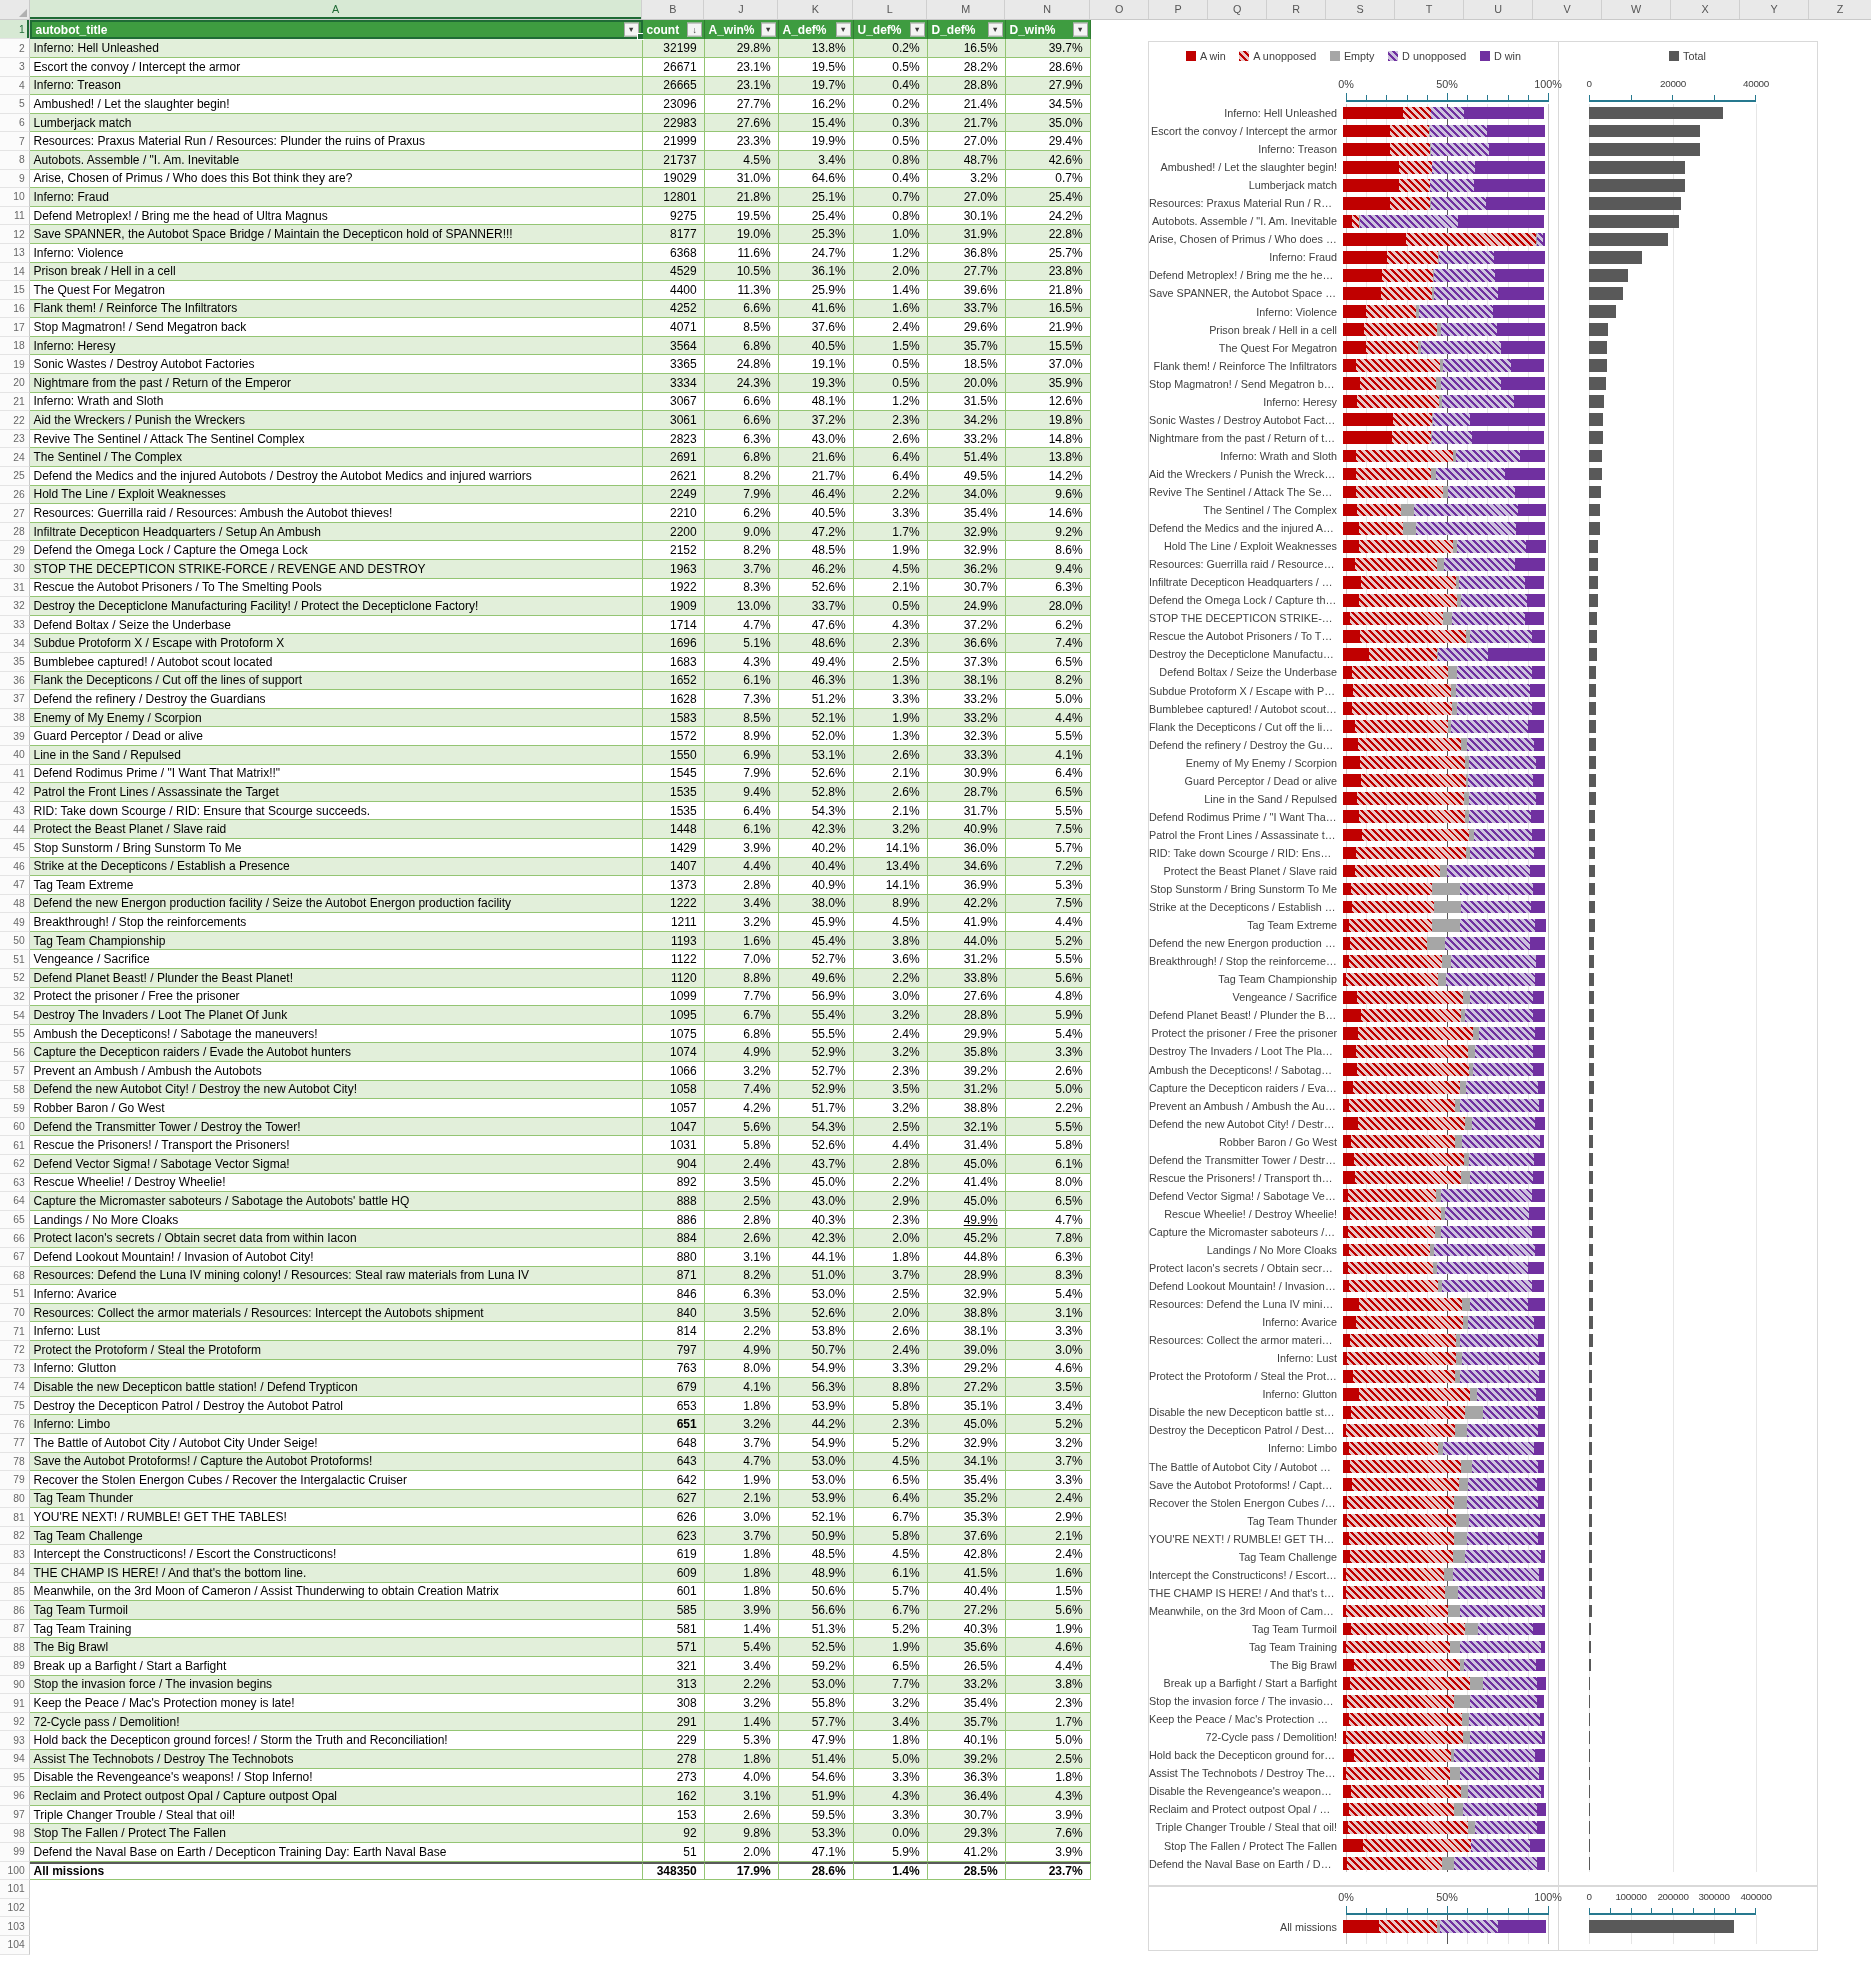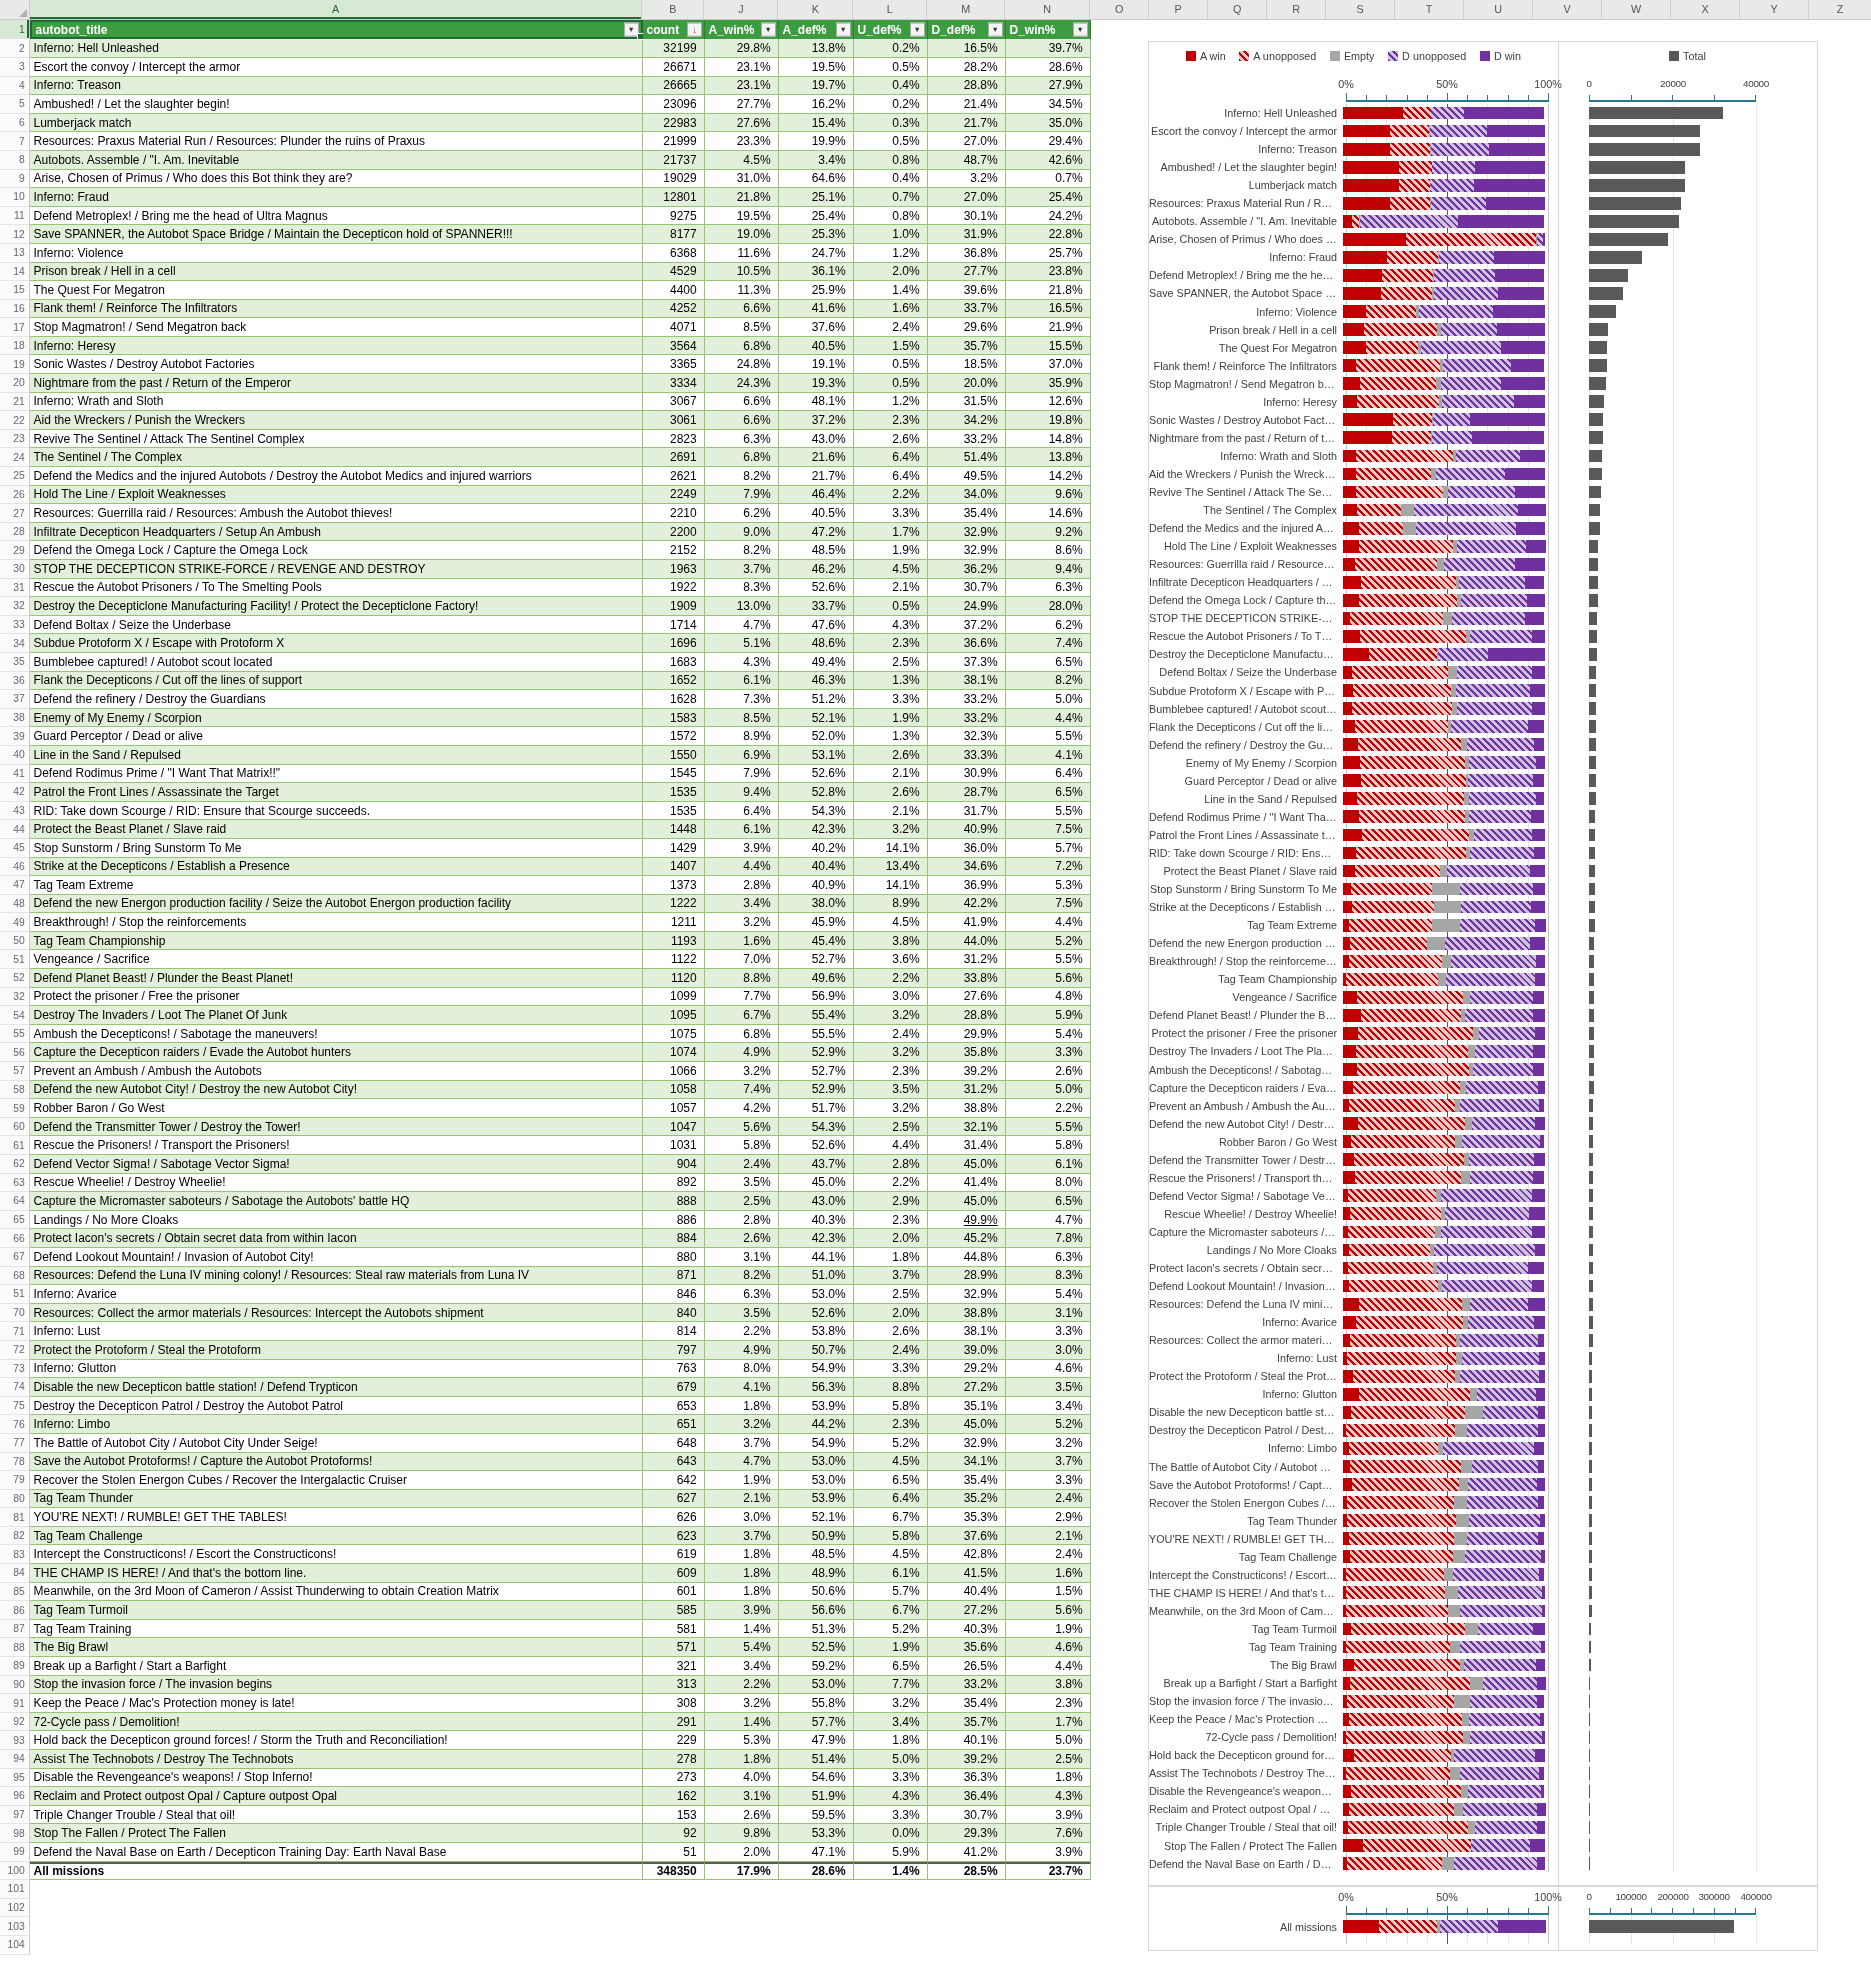--- a/index.html
+++ b/index.html
@@ -861,21 +861,21 @@
         <div class="cell n" style="width: 62px;">653</div>
         <div class="cell n" style="width: 74px;">1.8%</div>
         <div class="cell n" style="width: 75px;">53.9%</div>
         <div class="cell n" style="width: 74px;">5.8%</div>
         <div class="cell n" style="width: 78px;">35.1%</div>
         <div class="cell n" style="width: 85px;">3.4%</div>
       </div>
       <div class="r band">
         <div class="gut">76</div>
         <div class="cell t" style="width: 613px;">Inferno: Limbo</div>
-        <div class="cell n" style="width: 62px;">651</div>
+        <div class="cell n" style="width: 62px; font-weight: bold;">651</div>
         <div class="cell n" style="width: 74px;">3.2%</div>
         <div class="cell n" style="width: 75px;">44.2%</div>
         <div class="cell n" style="width: 74px;">2.3%</div>
         <div class="cell n" style="width: 78px;">45.0%</div>
         <div class="cell n" style="width: 85px;">5.2%</div>
       </div>
       <div class="r">
         <div class="gut">77</div>
         <div class="cell t" style="width: 613px;">The Battle of Autobot City / Autobot City Under Seige!</div>
         <div class="cell n" style="width: 62px;">648</div>

